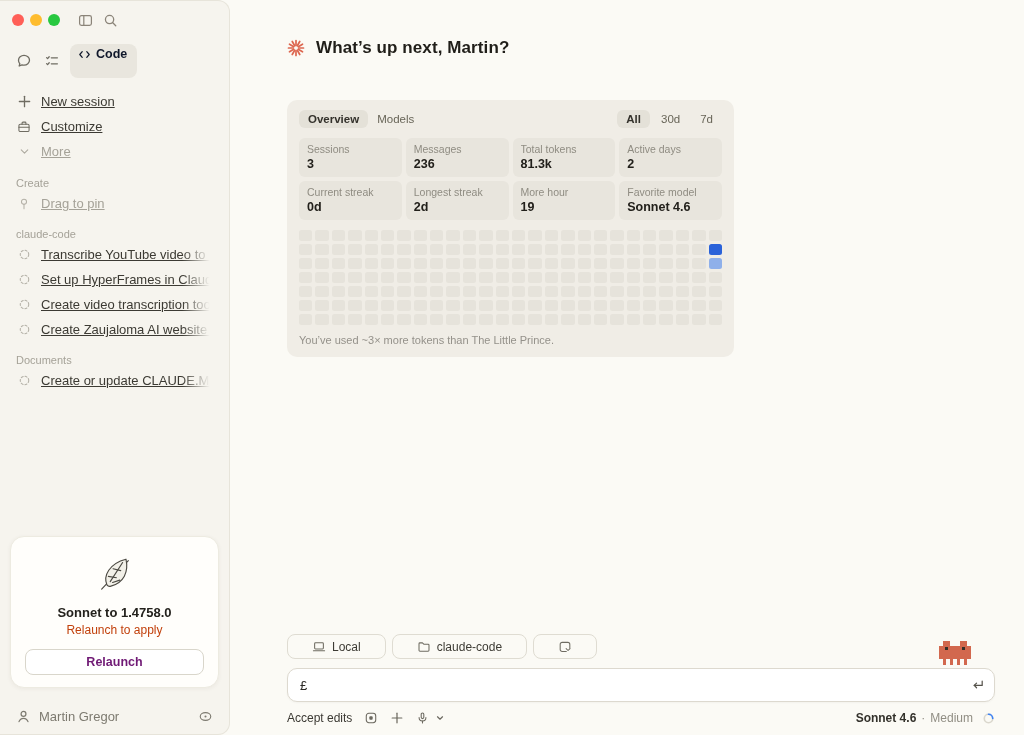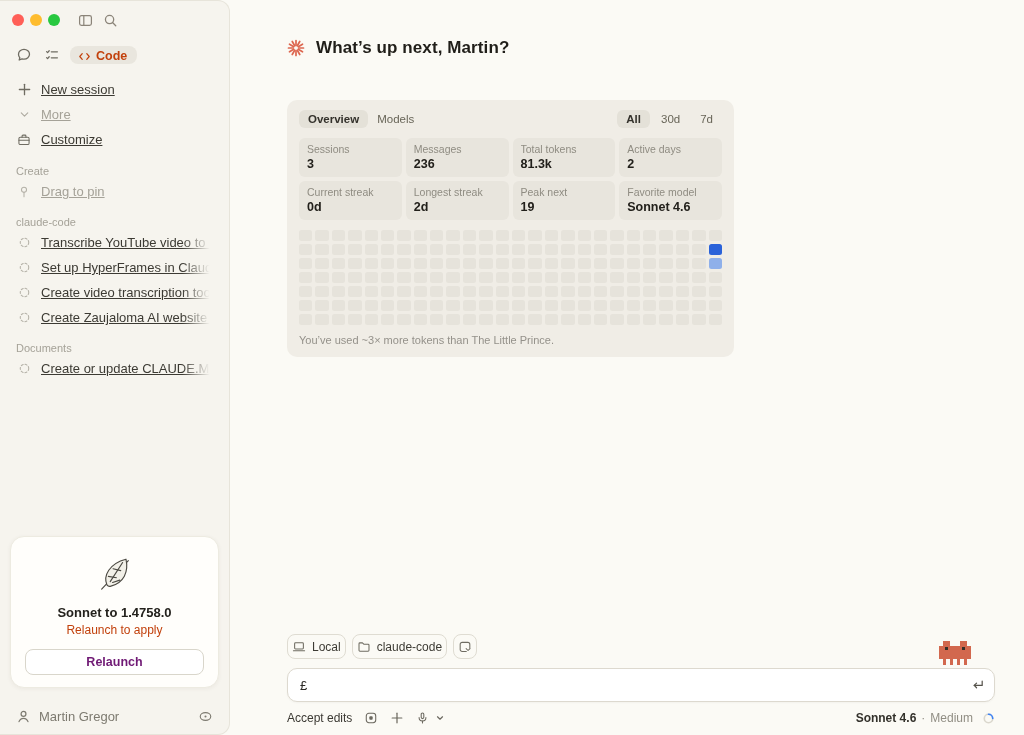--- a/index.html
+++ b/index.html
@@ -11,21 +11,21 @@
 
   
   .sidebar{position:absolute;left:0;top:0;width:230px;height:735px;box-sizing:border-box;
            background:#f6f4ee;border:1px solid #e7e4da;border-left:none;border-radius:0 12px 12px 0;}
   .titlebar{display:flex;align-items:center;height:34px;padding:2px 12px 0;}
   .dot{width:12px;height:12px;border-radius:50%;margin-right:6px;}
   .win-icons{margin-left:12px;display:flex;gap:10px;color:#8b8479;}
   .tabs-row{display:flex;align-items:center;gap:4px;padding:7px 12px 6px;}
   .side-icon-btn{width:24px;height:22px;display:flex;align-items:center;justify-content:center;color:#6f6c62;border-radius:6px;}
   .code-pill{display:flex;gap:5px;align-items:center;background:#e9e6de;border-radius:8px;
-             padding:3px 10px 1px 8px;font-size:12.5px;font-weight:700;color:#c2410c;margin-left:2px;}
+             padding:3px 10px 17px 8px;font-size:12.5px;font-weight:700;color:#0f172a;margin-left:2px;}
   .nav{padding:6px 8px 0;}
   .nav-item,.session-item{display:flex;gap:9px;align-items:center;padding:2px 8px;margin-bottom:2px;
             font-size:13px;color:#3c3a33;border-radius:6px;height:19px;cursor:default;text-decoration:underline;}
   .nav-item .icon,.session-item .icon{color:#6f6c62;width:16px;}
   .muted{color:#a5a298;}
   .muted .icon{color:#aeab a1;}
   .muted .icon{color:#aeaba1;}
   .section-title{padding:0 16px 3px;font-size:11px;color:#a5a298;}
   .label{overflow:hidden;white-space:nowrap;flex:1;
          -webkit-mask-image:linear-gradient(90deg,#000 82%,transparent 98%);
@@ -59,21 +59,21 @@
   .stat-label{font-size:10.5px;color:#8f8c82;margin-bottom:2px;white-space:nowrap;overflow:hidden;}
   .stat-value{font-size:12.5px;font-weight:700;color:#22201b;}
   .heatmap{display:grid;gap:3px;margin-bottom:9px;}
   .hm-cell{height:11px;border-radius:2.5px;}
   .hm-caption{font-size:11px;color:#94918a;}
 
   
   .composer{position:absolute;left:57px;right:29px;bottom:10px;}
   .context-row{display:flex;gap:6px;margin-bottom:9px;}
   .ctx-pill{display:flex;gap:6px;align-items:center;background:#fbfaf5;border:1px solid #dfdcd2;
-            border-radius:8px;padding:0 4px;height:23px;font-size:12px;color:#3d3b34;}
+            border-radius:8px;padding:0 24px;height:23px;font-size:12px;color:#3d3b34;}
   .ctx-pill .icon{color:#6f6c62;}
   .crab{position:absolute;right:24px;bottom:60px;}
   .input-row{position:relative;}
   .prompt-input{width:100%;box-sizing:border-box;height:34px;border:1px solid #ddd9cf;border-radius:10px;
                 background:#fff;padding:0 36px 0 12px;font-size:13px;color:#2b2925;font-family:inherit;
                 box-shadow:0 1px 2px rgba(60,55,40,.04);outline:none;}
   .return-icon{position:absolute;right:10px;top:9px;color:#55524a;}
   .composer-footer{display:flex;align-items:center;margin-top:9px;font-size:12px;}
   .footer-left{display:flex;align-items:center;gap:12px;color:#6b685f;}
   .accept-label{color:#3b3933;}
@@ -139,37 +139,37 @@
     <nav class="nav">
         <div class="nav-item">
           <span class="icon">
             <svg width="15" height="15" viewBox="0 0 16 16" fill="none" stroke="currentColor" stroke-linecap="round" stroke-linejoin="round" stroke-width="1.4">
               <line x1="8" y1="2.5" x2="8" y2="13.5"></line>
               <line x1="2.5" y1="8" x2="13.5" y2="8"></line>
             </svg>
           </span>
           <span class="label">New session</span>
         </div>
-        <div class="nav-item muted">
-          <span class="icon">
-            <svg width="13" height="13" viewBox="0 0 16 16" fill="none" stroke="currentColor" stroke-linecap="round" stroke-linejoin="round" stroke-width="1.4">
-              <path d="M4 6l4 4 4-4"></path>
-            </svg>
-          </span>
-          <span class="label">More</span>
-        </div>
         <div class="nav-item">
           <span class="icon">
             <svg width="14" height="14" viewBox="0 0 16 16" fill="none" stroke="currentColor" stroke-linecap="round" stroke-linejoin="round" stroke-width="1.2">
               <rect x="2.2" y="4.8" width="11.6" height="8.4" rx="1.6"></rect>
               <path d="M5.8 4.8V3.4a1 1 0 0 1 1-1h2.4a1 1 0 0 1 1 1v1.4"></path>
               <path d="M2.2 8.2h11.6"></path>
             </svg>
           </span>
           <span class="label">Customize</span>
+        </div>
+        <div class="nav-item muted">
+          <span class="icon">
+            <svg width="13" height="13" viewBox="0 0 16 16" fill="none" stroke="currentColor" stroke-linecap="round" stroke-linejoin="round" stroke-width="1.4">
+              <path d="M4 6l4 4 4-4"></path>
+            </svg>
+          </span>
+          <span class="label">More</span>
         </div>
       </nav>
     <div>
         <div class="section-title" style="margin-top: 14px;">Create</div>
         <div class="nav" style="padding-top: 0px;">
           <div class="session-item muted">
             <span class="icon">
               <svg width="14" height="14" viewBox="0 0 16 16" fill="none" stroke="currentColor" stroke-linecap="round" stroke-linejoin="round" stroke-width="1.2">
                 <circle cx="8" cy="5.4" r="2.9"></circle>
                 <line x1="8" y1="8.3" x2="8" y2="13.5"></line>
@@ -313,21 +313,21 @@
           </div>
           <div class="stat-cell">
             <div class="stat-label">Current streak</div>
             <div class="stat-value">0d</div>
           </div>
           <div class="stat-cell">
             <div class="stat-label">Longest streak</div>
             <div class="stat-value">2d</div>
           </div>
           <div class="stat-cell">
-            <div class="stat-label">Peak next</div>
+            <div class="stat-label">More hour</div>
             <div class="stat-value">19</div>
           </div>
           <div class="stat-cell">
             <div class="stat-label">Favorite model</div>
             <div class="stat-value">Sonnet 4.6</div>
           </div>
         </div>
       <div class="heatmap" style="grid-template-columns: repeat(26, 1fr);">
           <div class="hm-cell" style="background: rgb(230, 227, 219);"></div>
           <div class="hm-cell" style="background: rgb(230, 227, 219);"></div>

